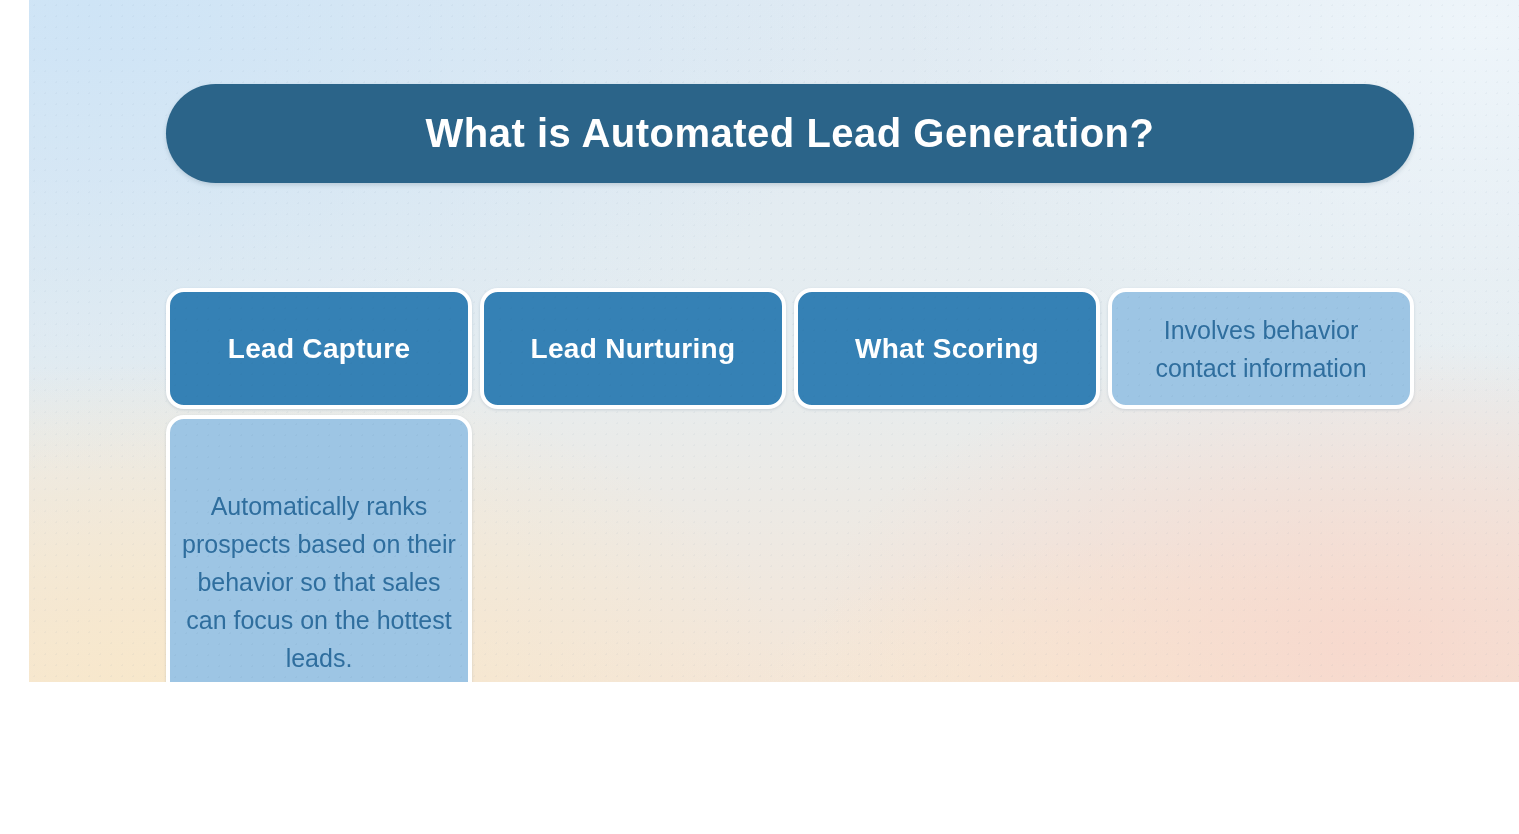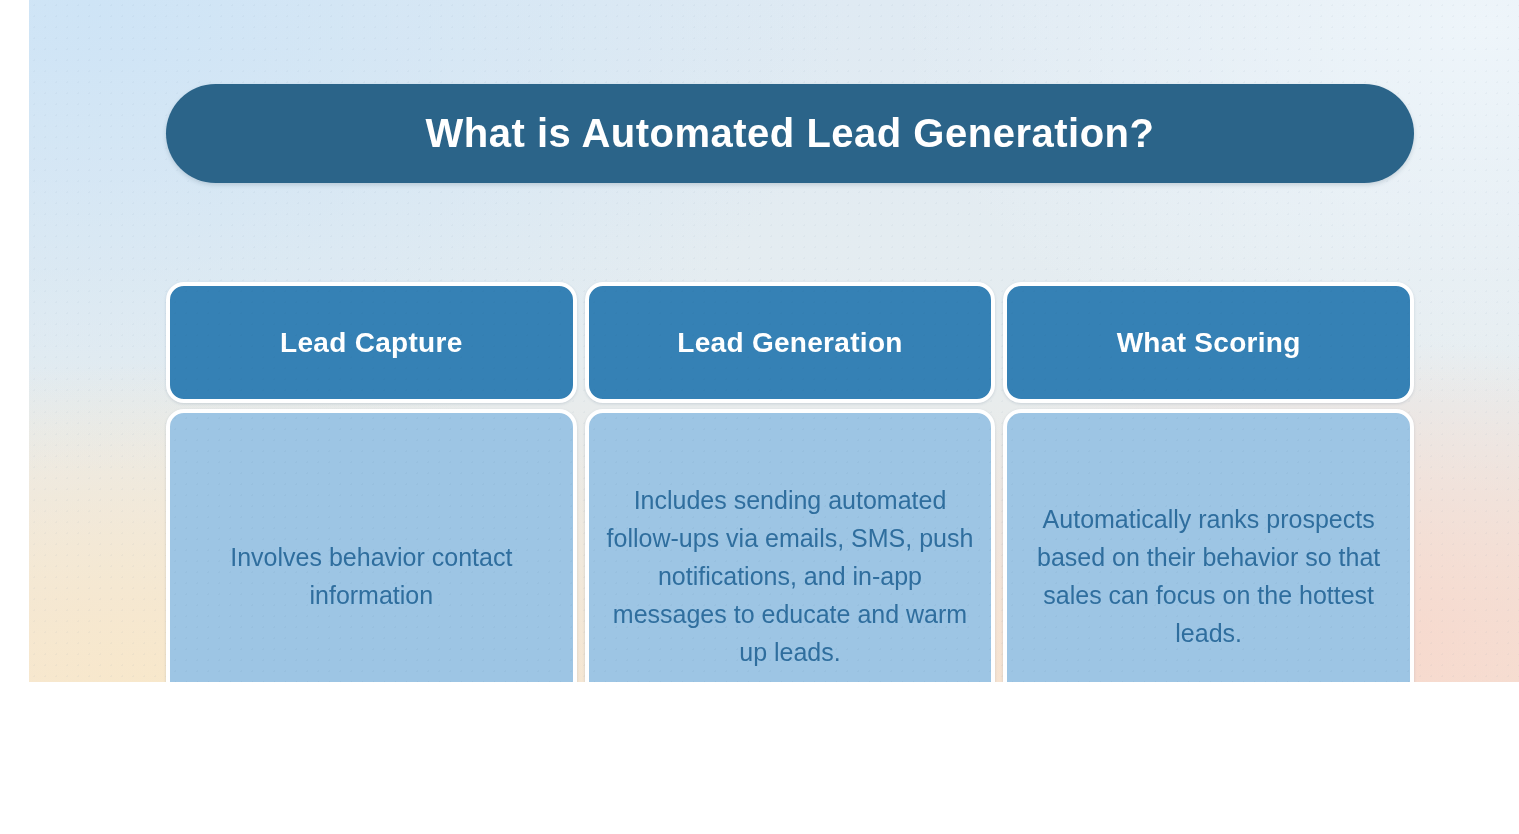--- a/index.html
+++ b/index.html
@@ -53,24 +53,24 @@
     color: #ffffff;
     font-size: 40px;
     font-weight: bold;
     letter-spacing: 0.5px;
     text-align: center;
   }
 
   .grid {
     position: absolute;
     left: 137px;
-    top: 282px;
+    top: 288px;
     width: 1248px;
     display: grid;
-    grid-template-columns: 1fr 1fr 1fr;
+    grid-template-columns: 1fr 1fr 1fr 1fr;
     grid-template-rows: 121px 333px;
     column-gap: 8px;
     row-gap: 6px;
     z-index: 1;
   }
 
   .card {
     border: 4px solid #ffffff;
     border-radius: 18px;
     box-sizing: border-box;
@@ -126,34 +126,31 @@
     <span class="title-text">What is Automated Lead Generation?</span>
   </div>
 
   <div class="grid">
 
     <div class="card header-card">
       <span class="header-text">Lead Capture</span>
     </div>
 
     <div class="card header-card">
-      <span class="header-text">Lead Generation</span>
+      <span class="header-text">Lead Nurturing</span>
     </div>
 
     <div class="card header-card">
       <span class="header-text">What Scoring</span>
     </div>
 
     <div class="card body-card">
       <span class="body-text">Involves behavior contact information</span>
     </div>
 
-    <div class="card body-card">
-      <span class="body-text">Includes sending automated follow-ups via emails, SMS, push notifications, and in-app messages to educate and warm up leads.</span>
-    </div>
 
     <div class="card body-card">
       <span class="body-text">Automatically ranks prospects based on their behavior so that sales can focus on the hottest leads.</span>
     </div>
 
   </div>
 
 </div>
 
 </body></html>

